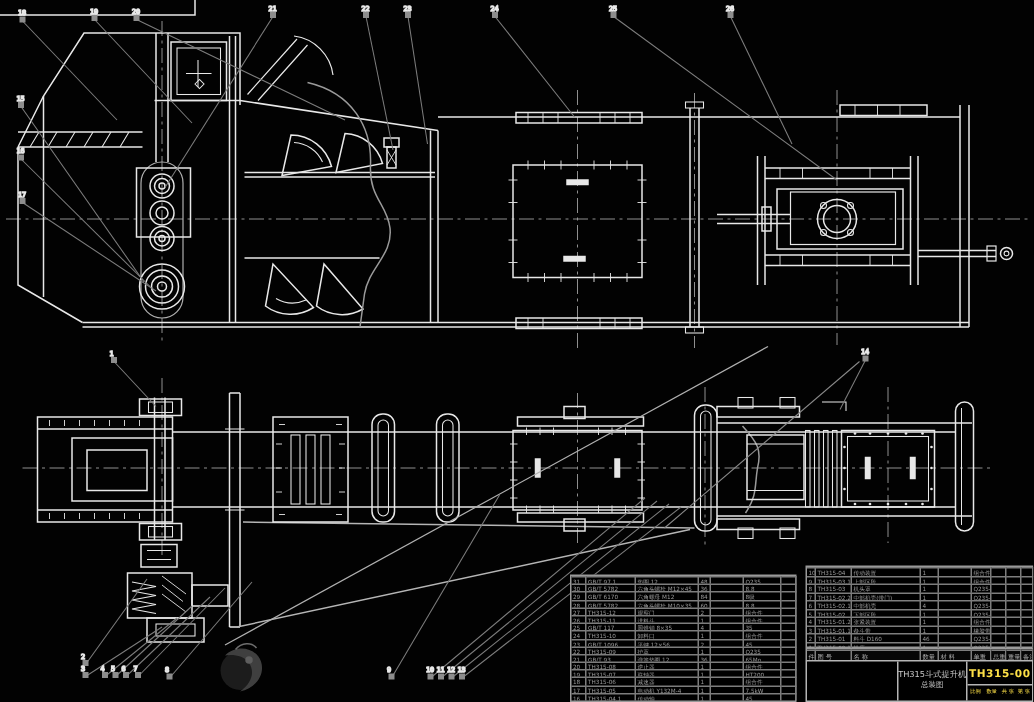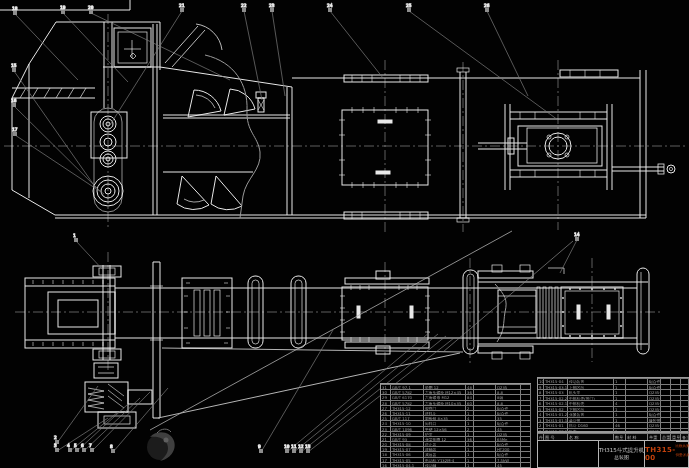--- a/index.html
+++ b/index.html
@@ -20,21 +20,21 @@
        grid-template-columns:6px 24px 46px 12px 22px 13px 10px 10px 8px;grid-auto-rows:8px;}
   #titleblock{position:absolute;left:537px;top:440px;width:152px;height:28px;box-sizing:border-box;
        border:1px solid #b5b5b5;display:flex;background:#000;}
   #sig-grid{width:61px;height:100%;display:grid;box-sizing:border-box;
        grid-template-columns:13px 12px 12px 12px 12px;grid-auto-rows:5.6px;border-right:1px solid #b5b5b5;}
   #sig-grid .c{font-size:3.5px;line-height:5.6px;}
   #title-area{width:45px;border-right:1px solid #b5b5b5;display:flex;flex-direction:column;
        align-items:center;justify-content:center;color:#c9c9c9;}
   #title-area .l1{font-size:5.5px;line-height:7px;white-space:nowrap;}
   #title-area .l2{font-size:5px;line-height:7px;}
-  #num-area{flex:1;display:flex;flex-direction:row;color:#c2410c;}
+  #num-area{flex:1;display:flex;flex-direction:column;color:#fde047;}
   #num-line{flex:1;display:flex;align-items:center;justify-content:center;
        font-size:7px;letter-spacing:.4px;font-weight:bold;}
   #num-sub{height:10px;display:grid;grid-template-columns:1fr 1fr 1fr 1fr;border-top:1px solid #b5b5b5;}
   #num-sub .c{font-size:3.5px;line-height:9px;text-align:center;border-top:none;}
 </style>
 </head>
 <body>
 
 <div id="stage">
 

